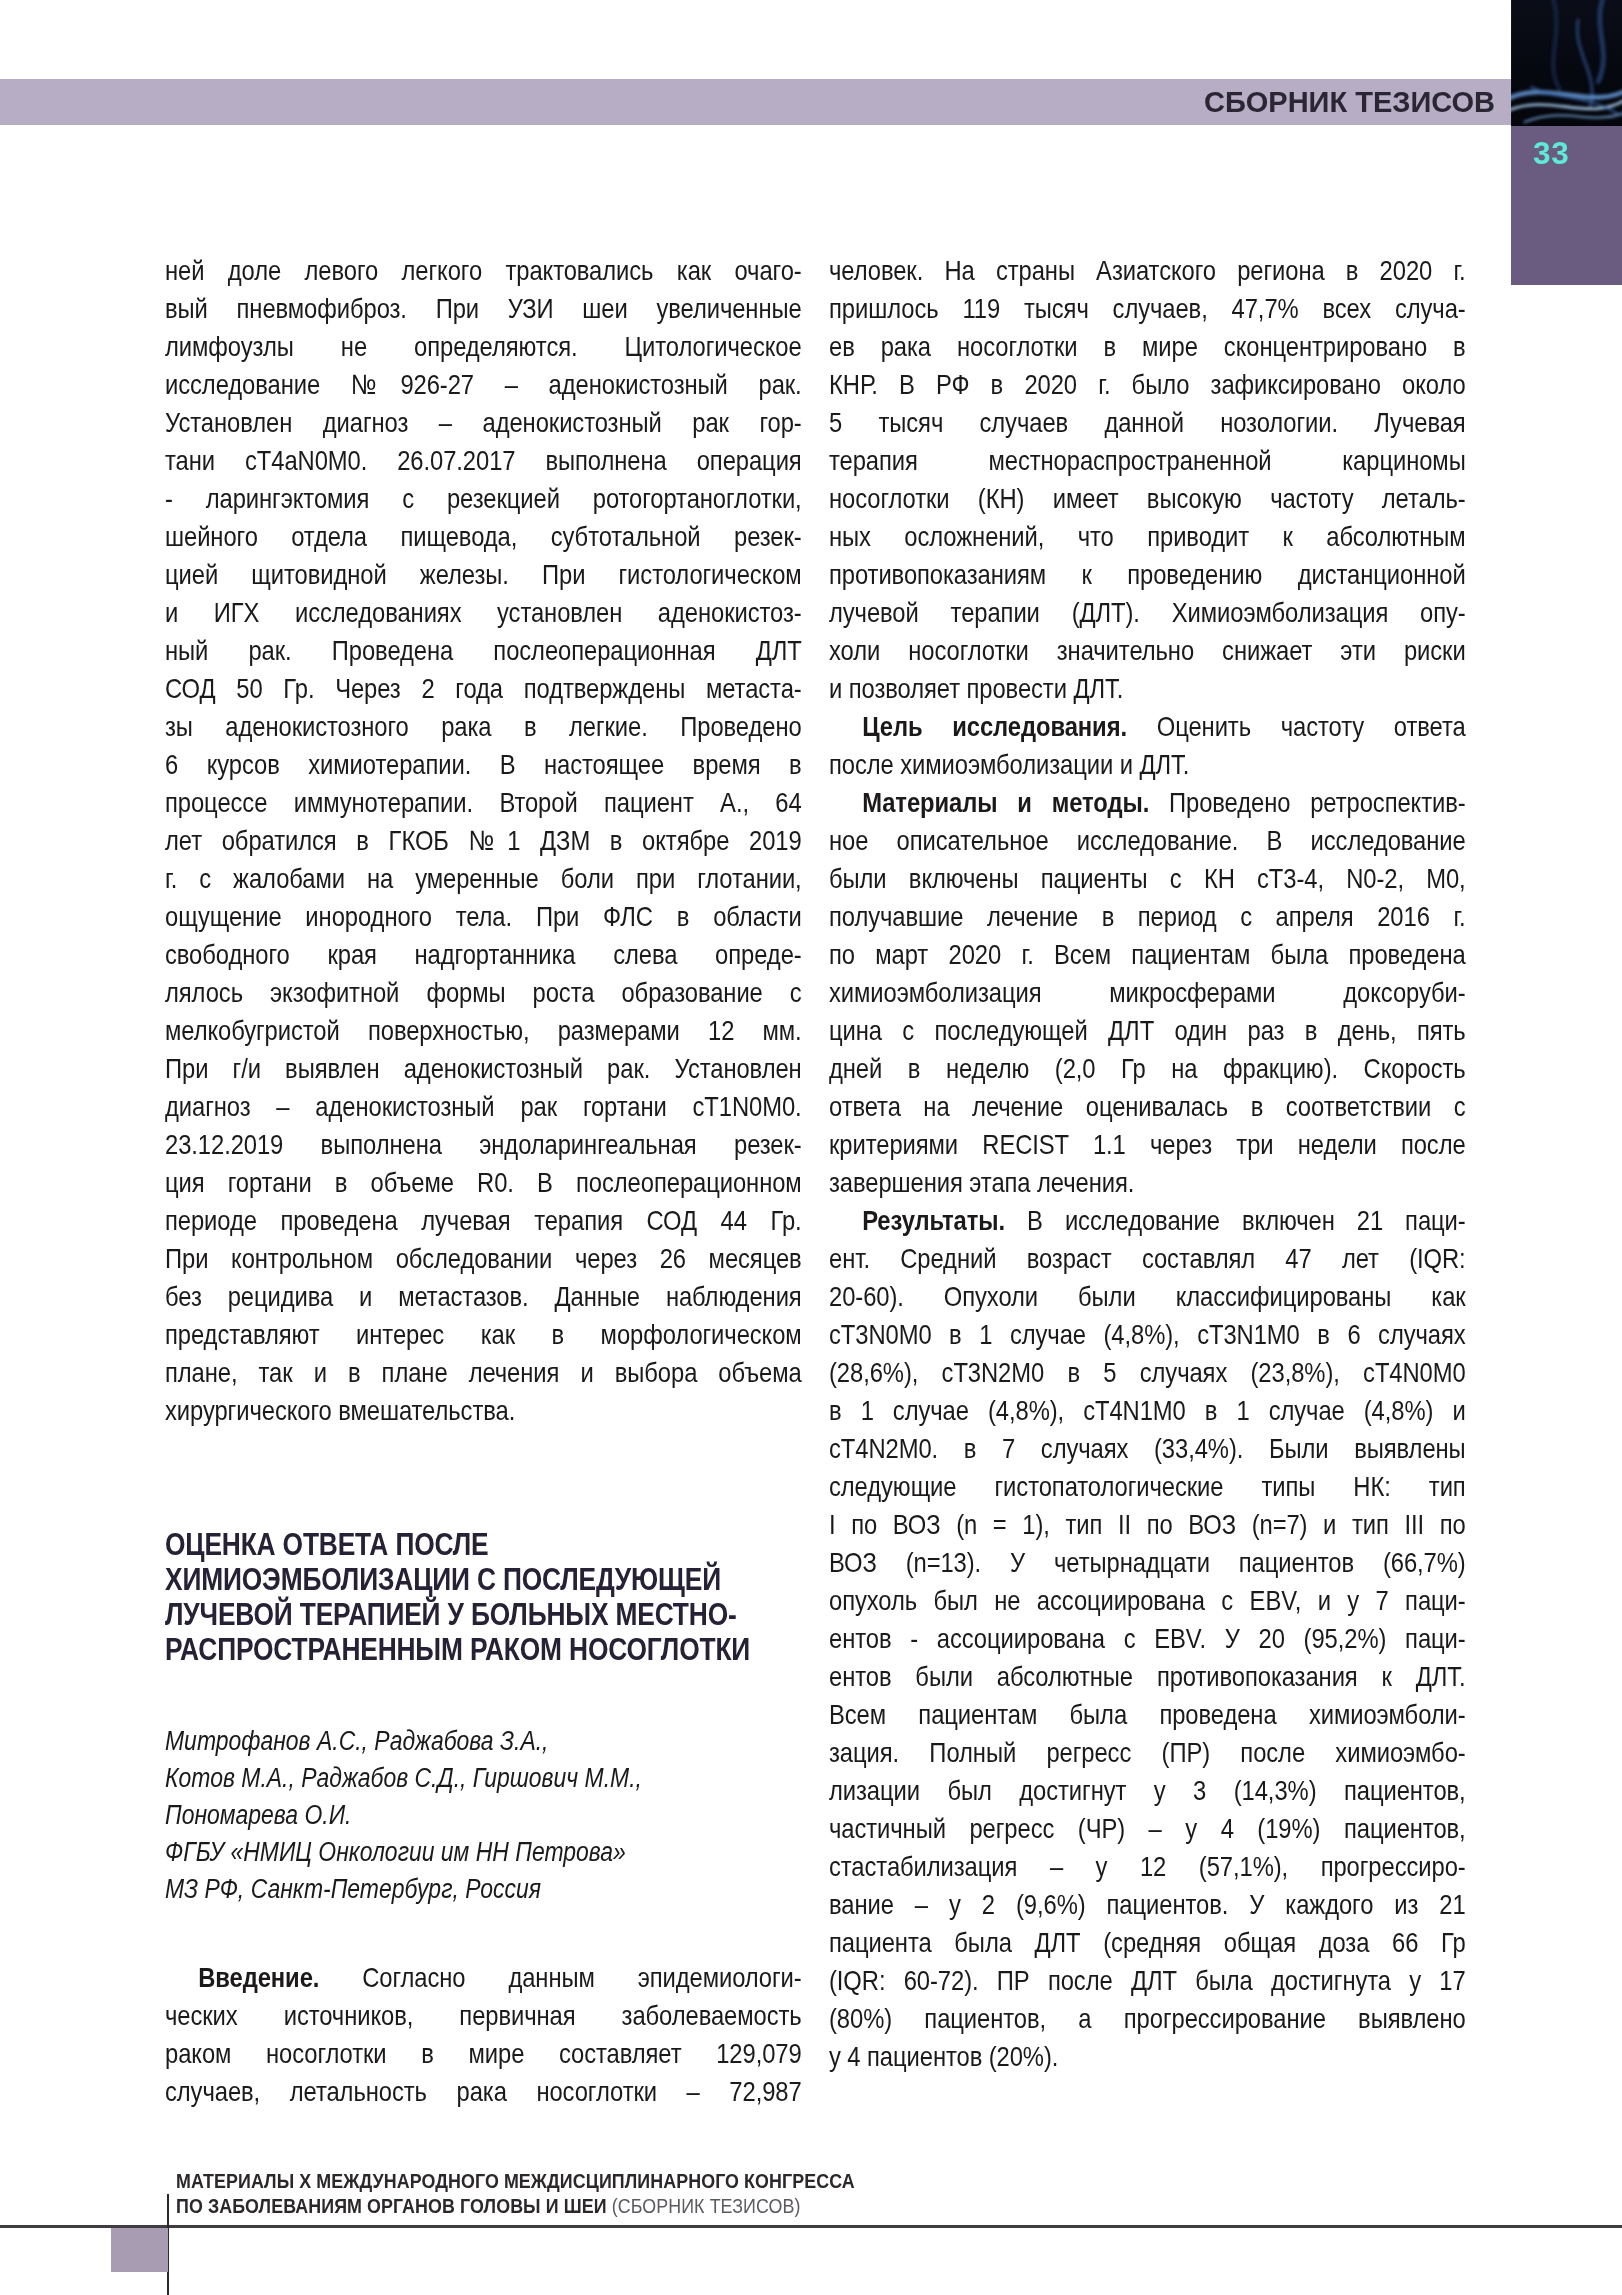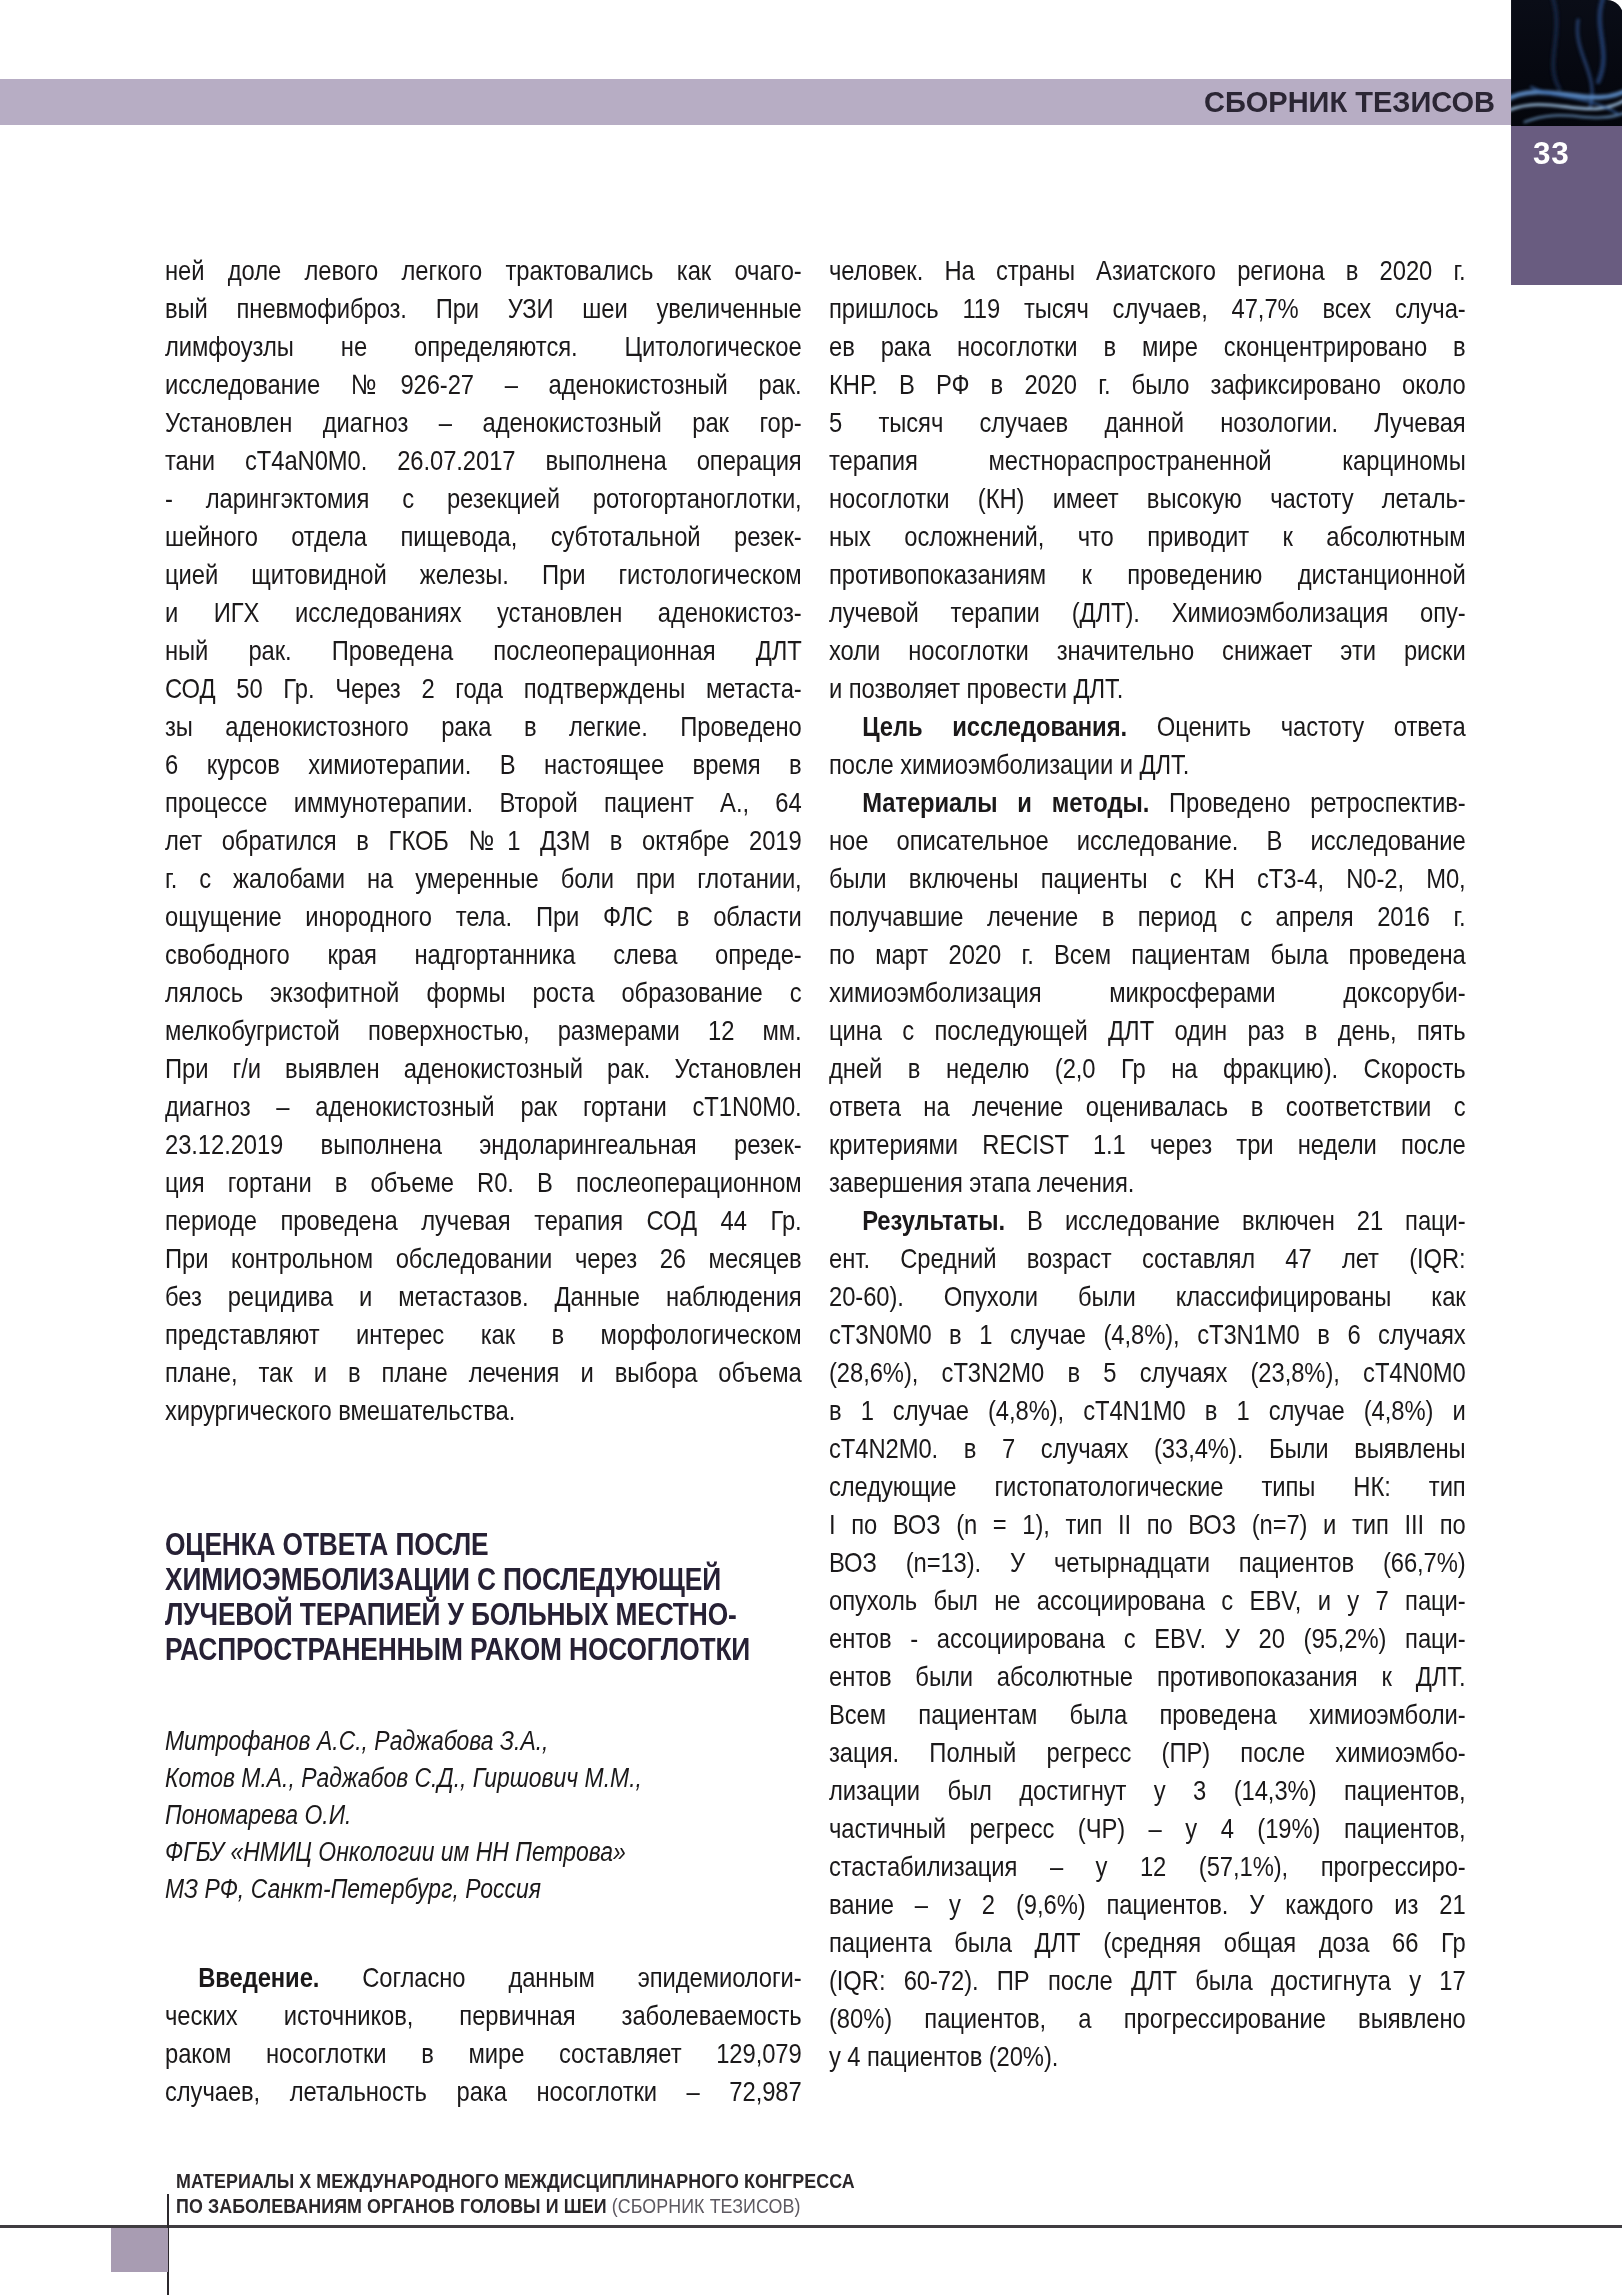--- a/index.html
+++ b/index.html
@@ -1,33 +1,33 @@
 <!DOCTYPE html>
 <html style="font-size:10.7px"><head>
 <meta charset="utf-8">
 <style>
   html,body{margin:0;padding:0;}
   body{
     width:1623px;height:2295px;position:relative;background:#ffffff;
     font-family:"Liberation Sans", sans-serif;
     -webkit-font-smoothing:antialiased;
   }
-  .page{position:absolute;left:0;top:0;width:1623px;height:2295px;overflow:hidden;background:#ffffff;border-radius:16px;}
+  .page{position:absolute;left:0;top:0;width:1623px;height:2295px;overflow:hidden;background:#ffffff;}
 
   
   .header-bar{
     position:absolute;left:0;top:79px;width:1511px;height:46px;background:#b7adc4;
     display:flex;align-items:center;justify-content:flex-end;
     padding-right:16px;box-sizing:border-box;
   }
   .header-title{font-weight:bold;font-size:29px;color:#2b2634;letter-spacing:0;white-space:nowrap;}
 
   .smoke{position:absolute;left:1511px;top:0;width:112px;height:126px;overflow:hidden;}
   .pagebox{position:absolute;left:1511px;top:126px;width:112px;height:159px;background:#695c80;}
-  .pagenum{position:absolute;left:22px;top:9.4px;font-size:31.5px;font-weight:bold;color:#ffffff;letter-spacing:0.7px;}
+  .pagenum{position:absolute;left:22px;top:9.4px;font-size:31.5px;font-weight:bold;color:#5eead4;letter-spacing:0.7px;}
 
   
   .col{
     position:absolute;width:749px;transform:scaleX(0.85);transform-origin:0 0;
     color:#1b191a;font-size:28px;line-height:38px;
   }
   .col .jl{text-align:justify;text-align-last:justify;letter-spacing:-0.1px;}
   .col .jl.last{text-align-last:left;}
   .col .jl.ind{padding-left:39px;}
   .col b{font-weight:bold;}

